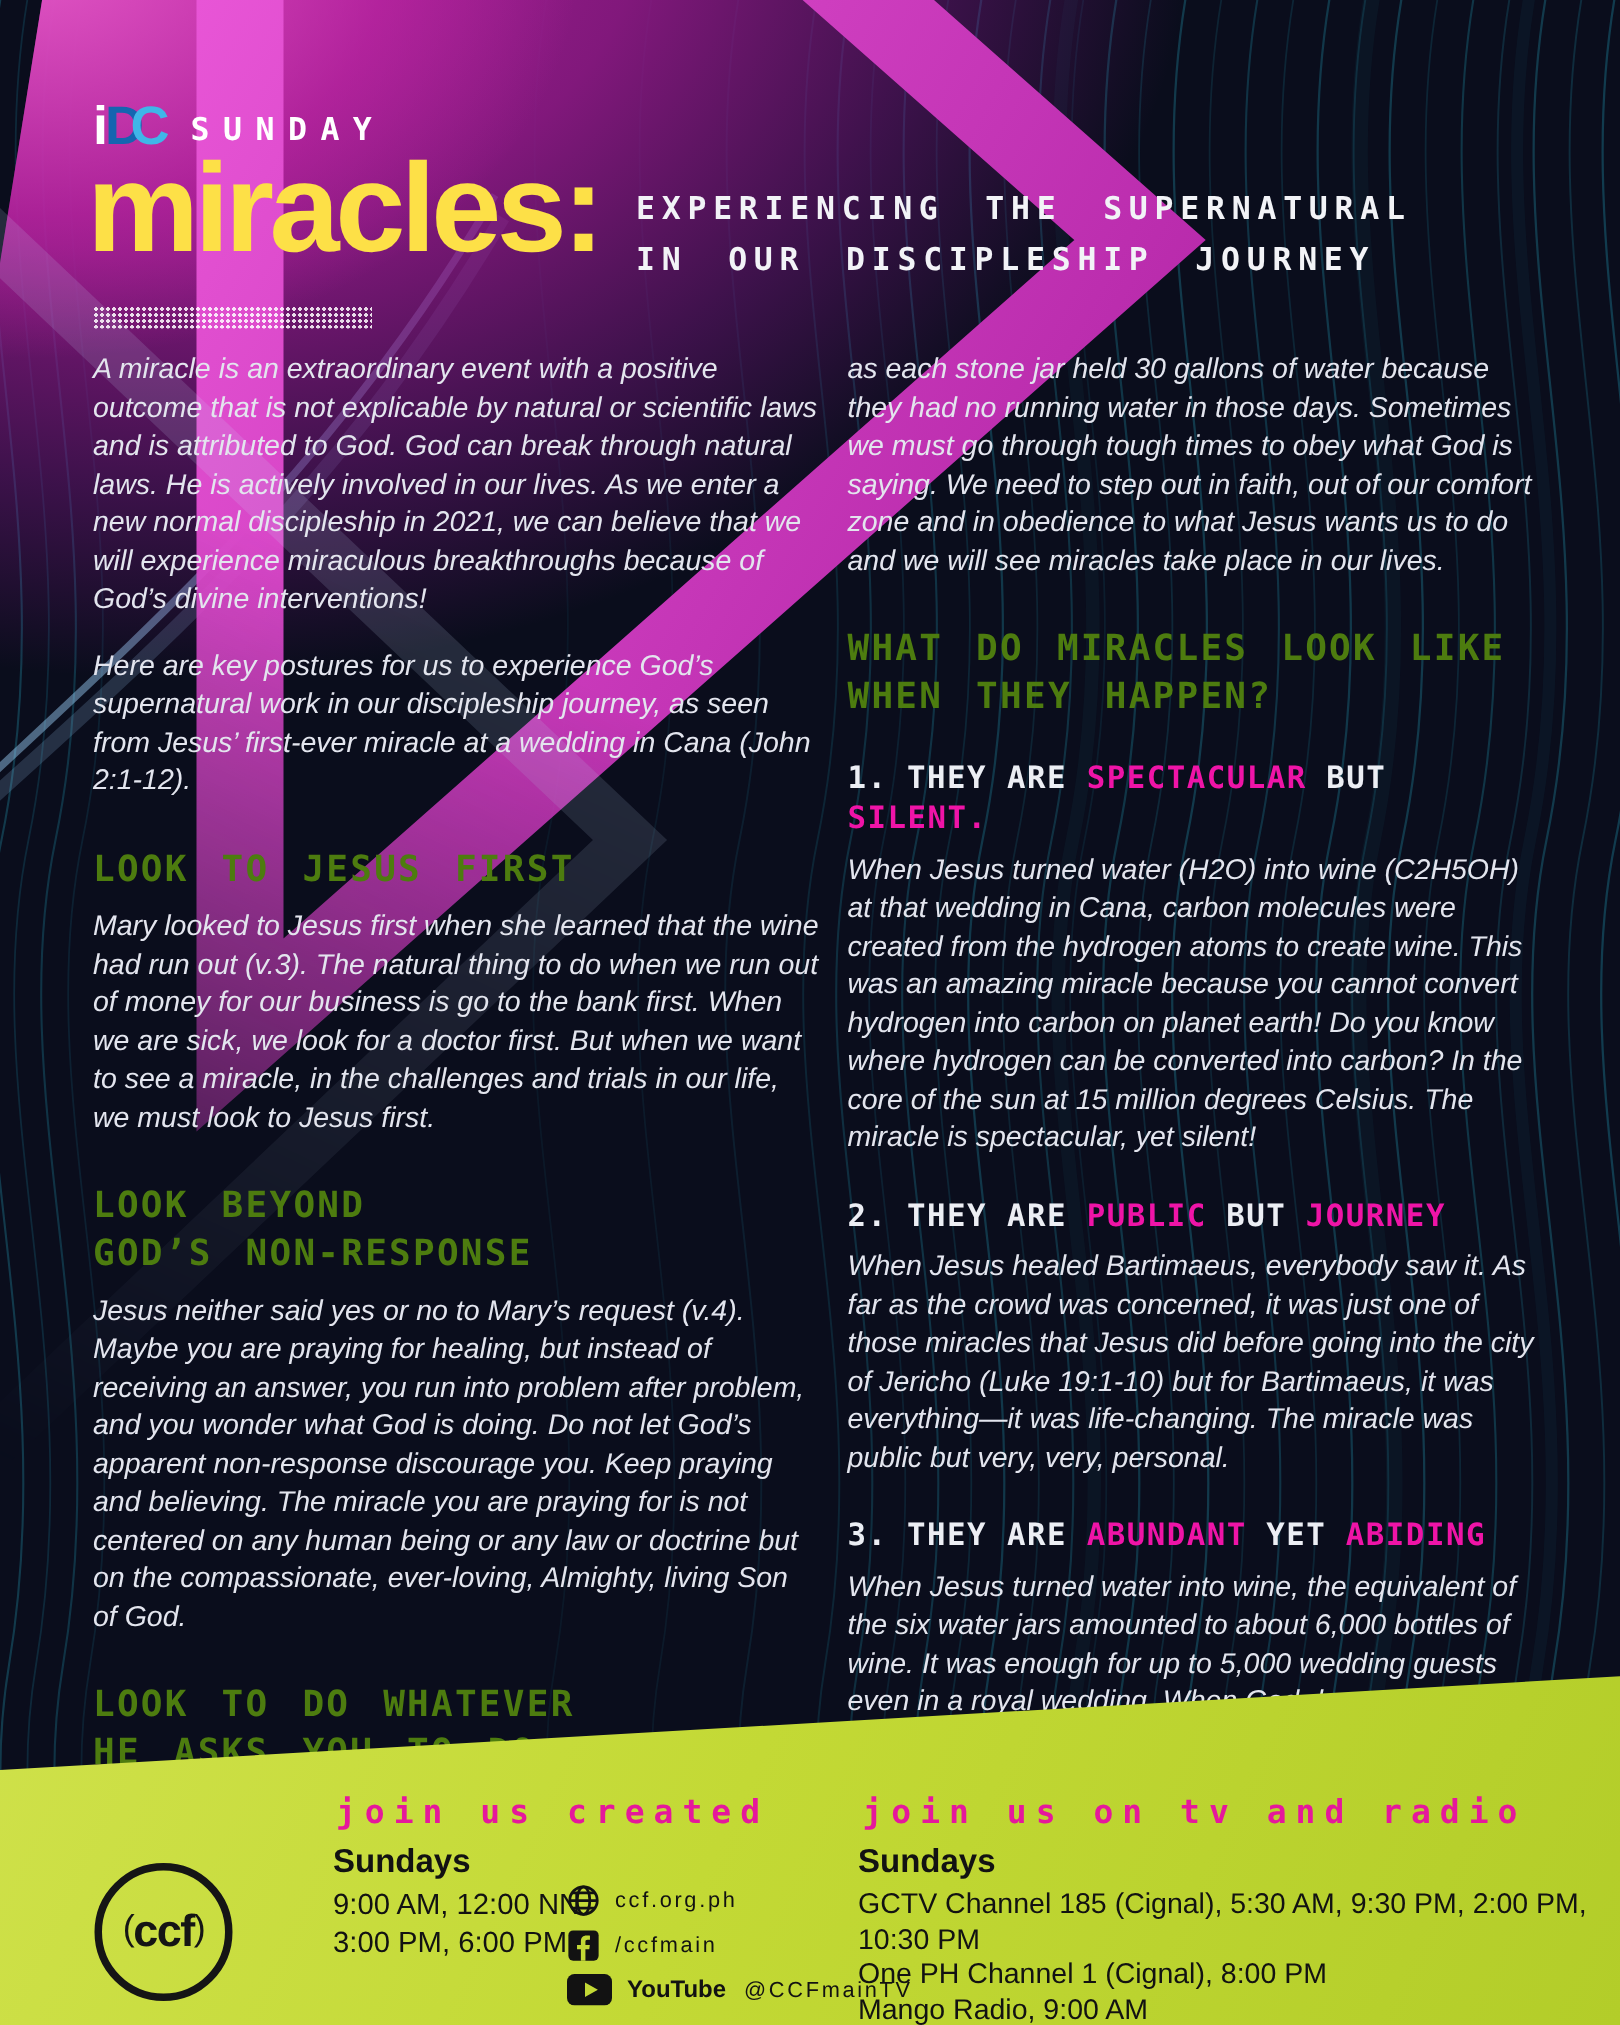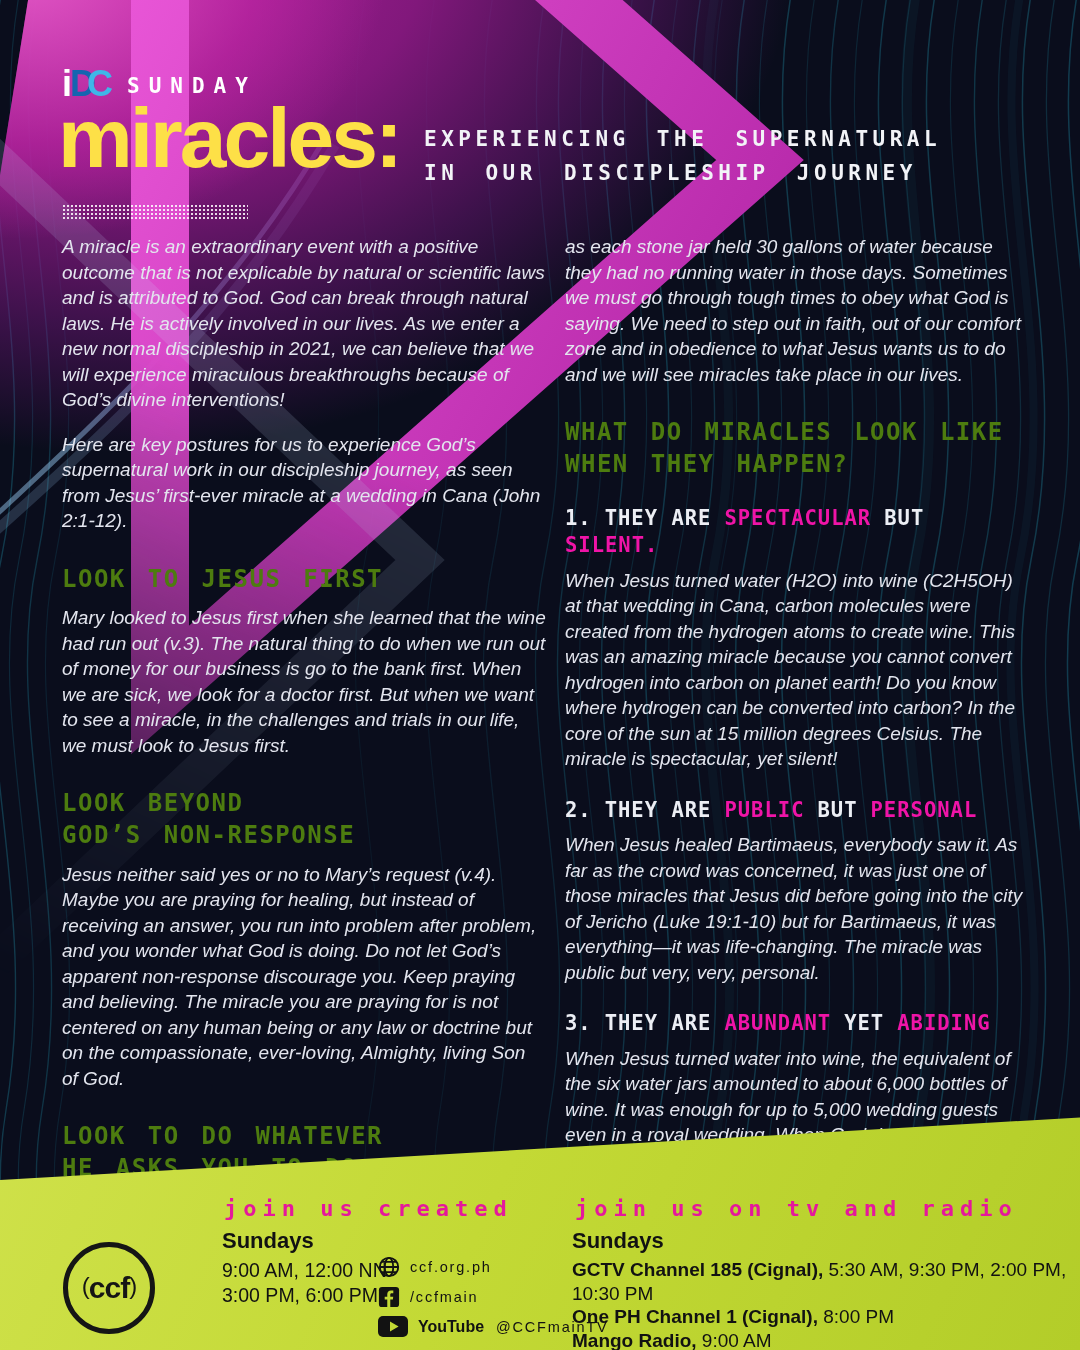--- a/index.html
+++ b/index.html
@@ -52,21 +52,21 @@
   .join-h{position:absolute;color:#e5189c;font:bold 22px "DejaVu Sans Mono",monospace;letter-spacing:6px;}
   .jo{left:224px;top:96px;} .jt{left:575px;top:96px;}
   .day{position:absolute;font-weight:bold;font-size:22px;}
   .day-o{left:222px;top:128px;} .day-t{left:572px;top:128px;}
   .times{position:absolute;left:222px;top:158px;font-size:19.5px;line-height:25px;white-space:pre-line;}
   .links{position:absolute;left:378px;top:156px;display:flex;flex-direction:column;gap:8px;}
   .link-row{display:flex;align-items:center;gap:10px;font-size:14.5px;letter-spacing:1.8px;}
   .link-row .ic{display:flex;align-items:center;}
   .yt-brand{font-weight:bold;font-size:16px;letter-spacing:0;margin-right:2px;}
   .tv-rows{position:absolute;left:572px;top:158px;font-size:19px;line-height:23.5px;}
-  .tv-rows b{font-weight:bold;}
+  .tv-rows b{font-weight:normal;}
 </style>
 </head>
 <body>
 
 <div class="poster">
 
   <svg class="bg-lines" width="1080" height="1350" viewBox="0 0 1080 1350">
     <defs>
       <path id="wv" fill="none" d="M20,-30 C-25,170 60,340 15,560 C-20,730 55,900 20,1110 C0,1230 40,1310 20,1390"></path>
     </defs>
@@ -158,21 +158,21 @@
       <span class="ih-w">BUT</span>
       <span class="ih-m">SILENT.</span>
     </div>
     <p>When Jesus turned water (H2O) into wine (C2H5OH) at that wedding in Cana, carbon molecules were created from the hydrogen atoms to create wine. This was an amazing miracle because you cannot convert hydrogen into carbon on planet earth! Do you know where hydrogen can be converted into carbon? In the core of the sun at 15 million degrees Celsius. The miracle is spectacular, yet silent!</p>
 
     <div class="item-head">
       <span class="ih-w">2.</span>
       <span class="ih-w">THEY ARE</span>
       <span class="ih-m">PUBLIC</span>
       <span class="ih-w">BUT</span>
-      <span class="ih-m">PERSONAL</span>
+      <span class="ih-m">JOURNEY</span>
     </div>
     <p>When Jesus healed Bartimaeus, everybody saw it. As far as the crowd was concerned, it was just one of those miracles that Jesus did before going into the city of Jericho (Luke 19:1-10) but for Bartimaeus, it was everything—it was life-changing. The miracle was public but very, very, personal.</p>
 
     <div class="item-head">
       <span class="ih-w">3.</span>
       <span class="ih-w">THEY ARE</span>
       <span class="ih-m">ABUNDANT</span>
       <span class="ih-w">YET</span>
       <span class="ih-m">ABIDING</span>
     </div>

